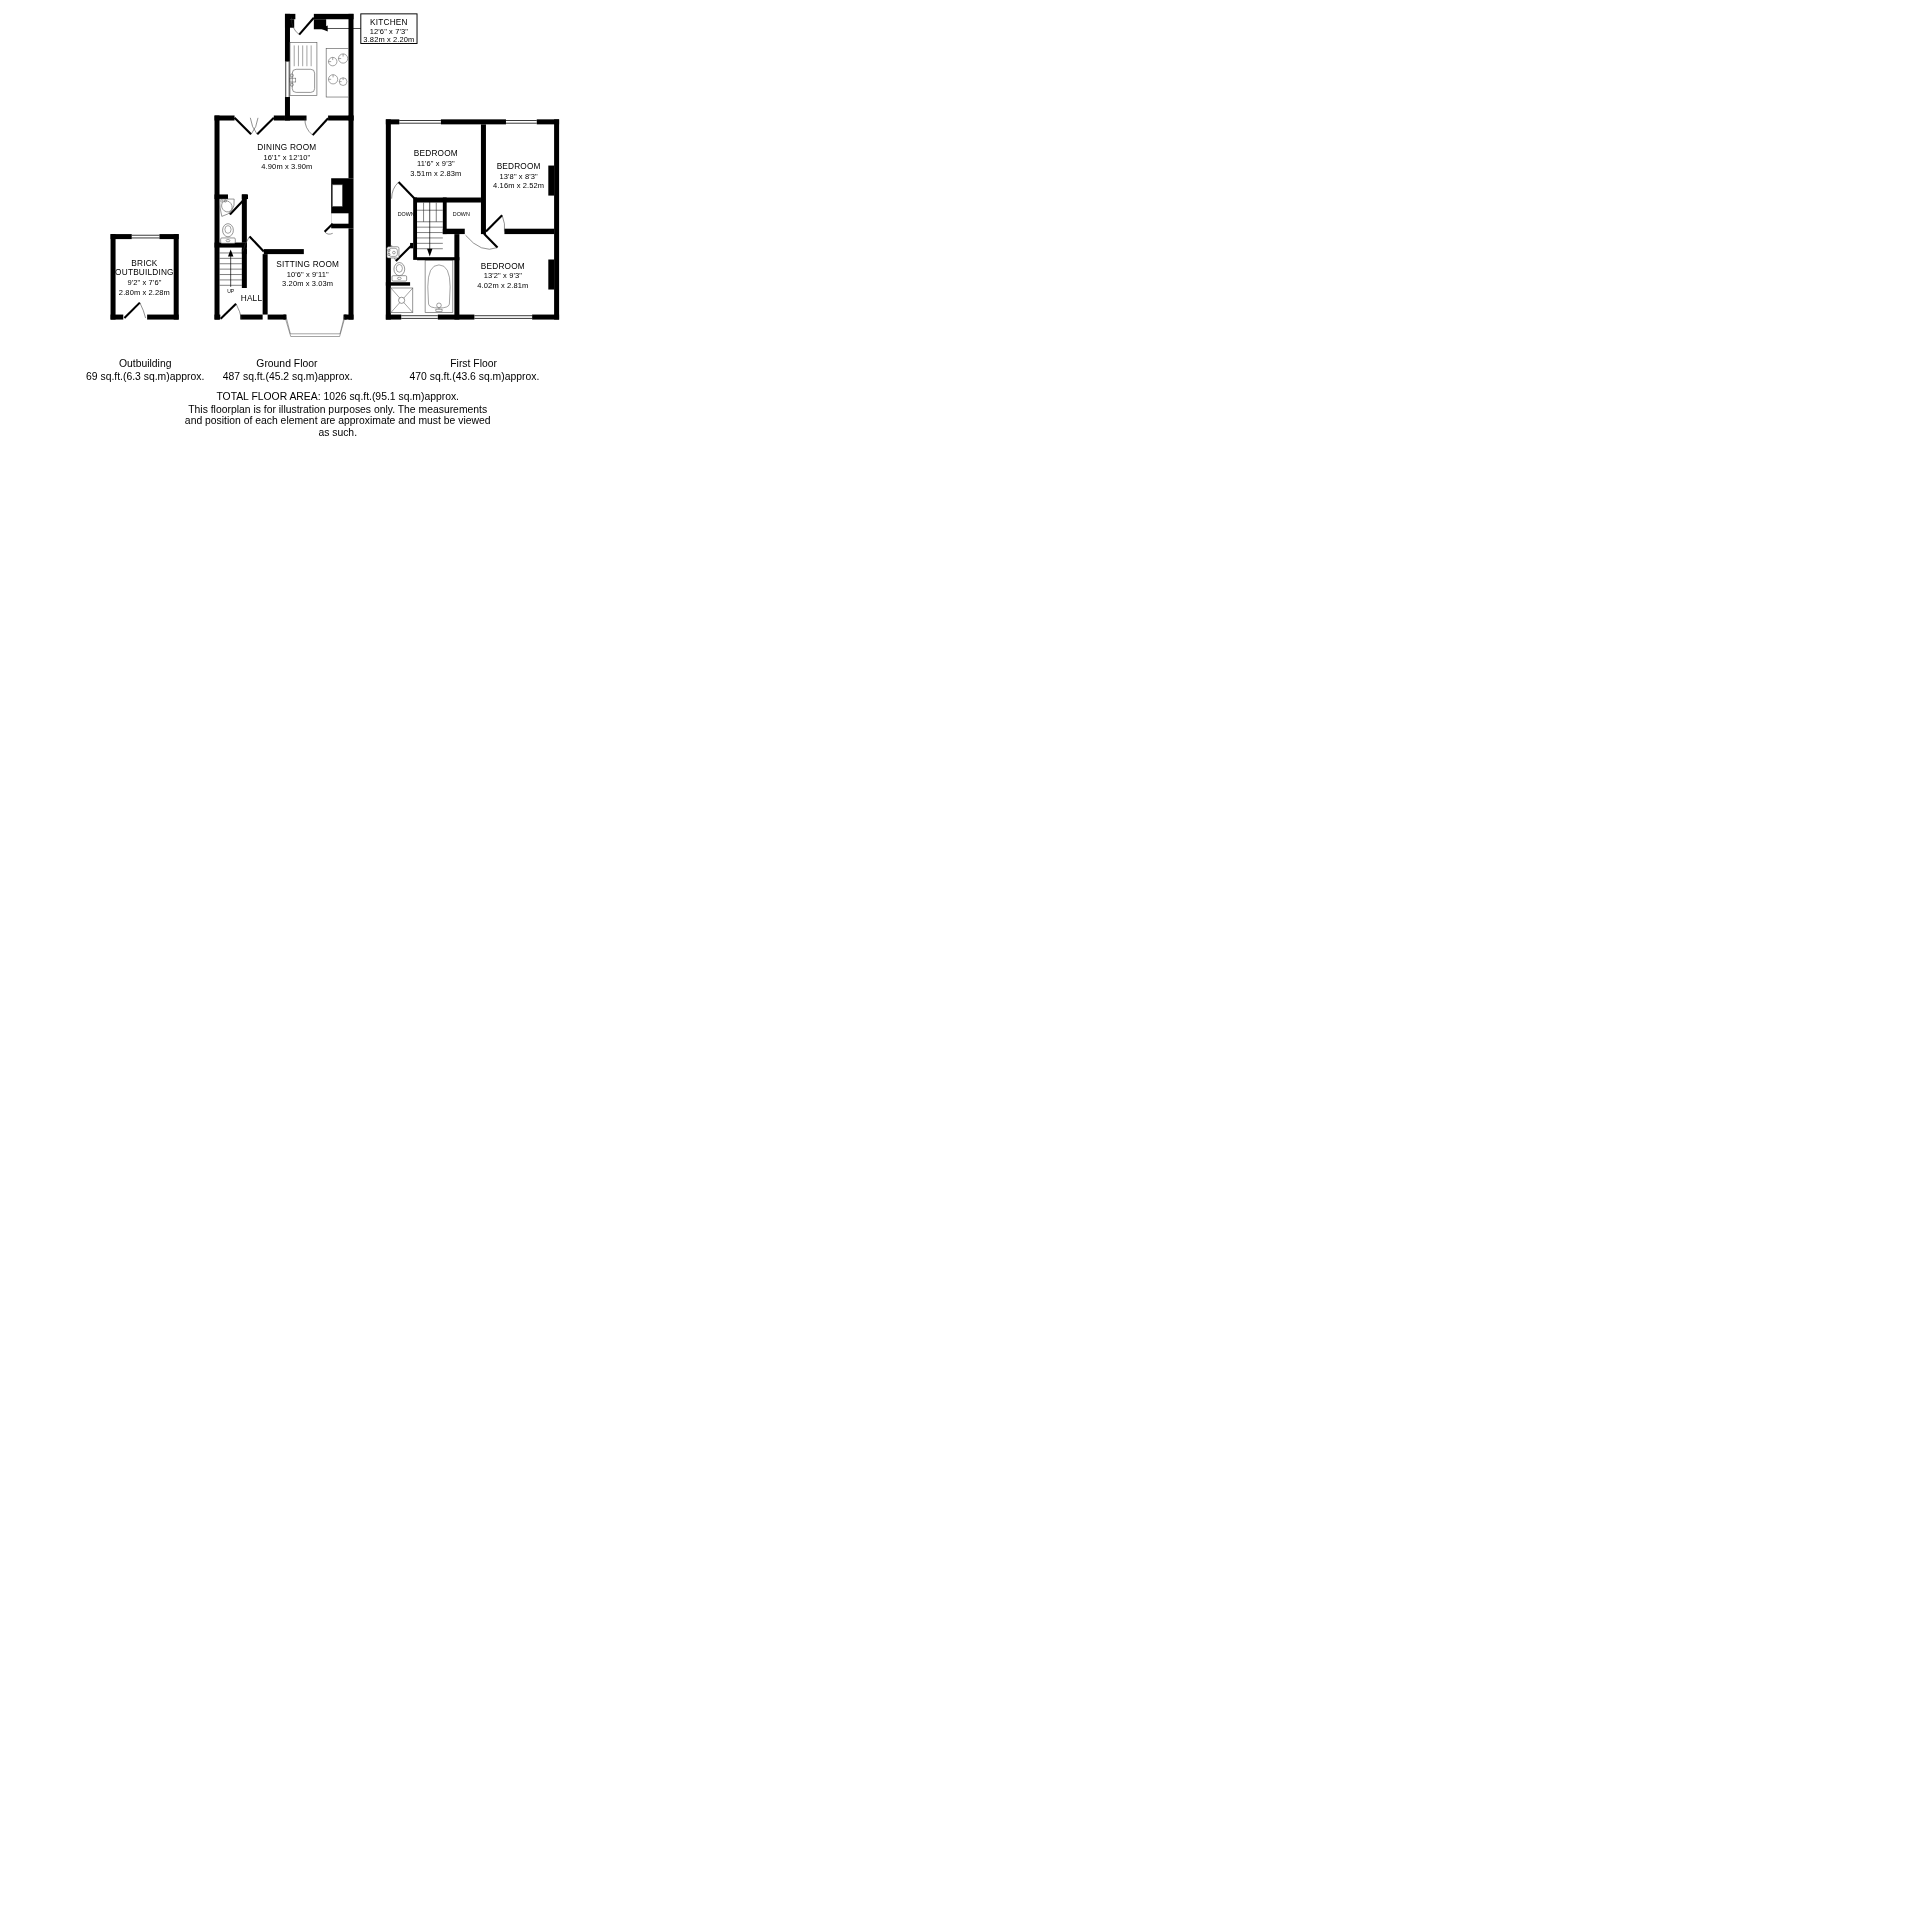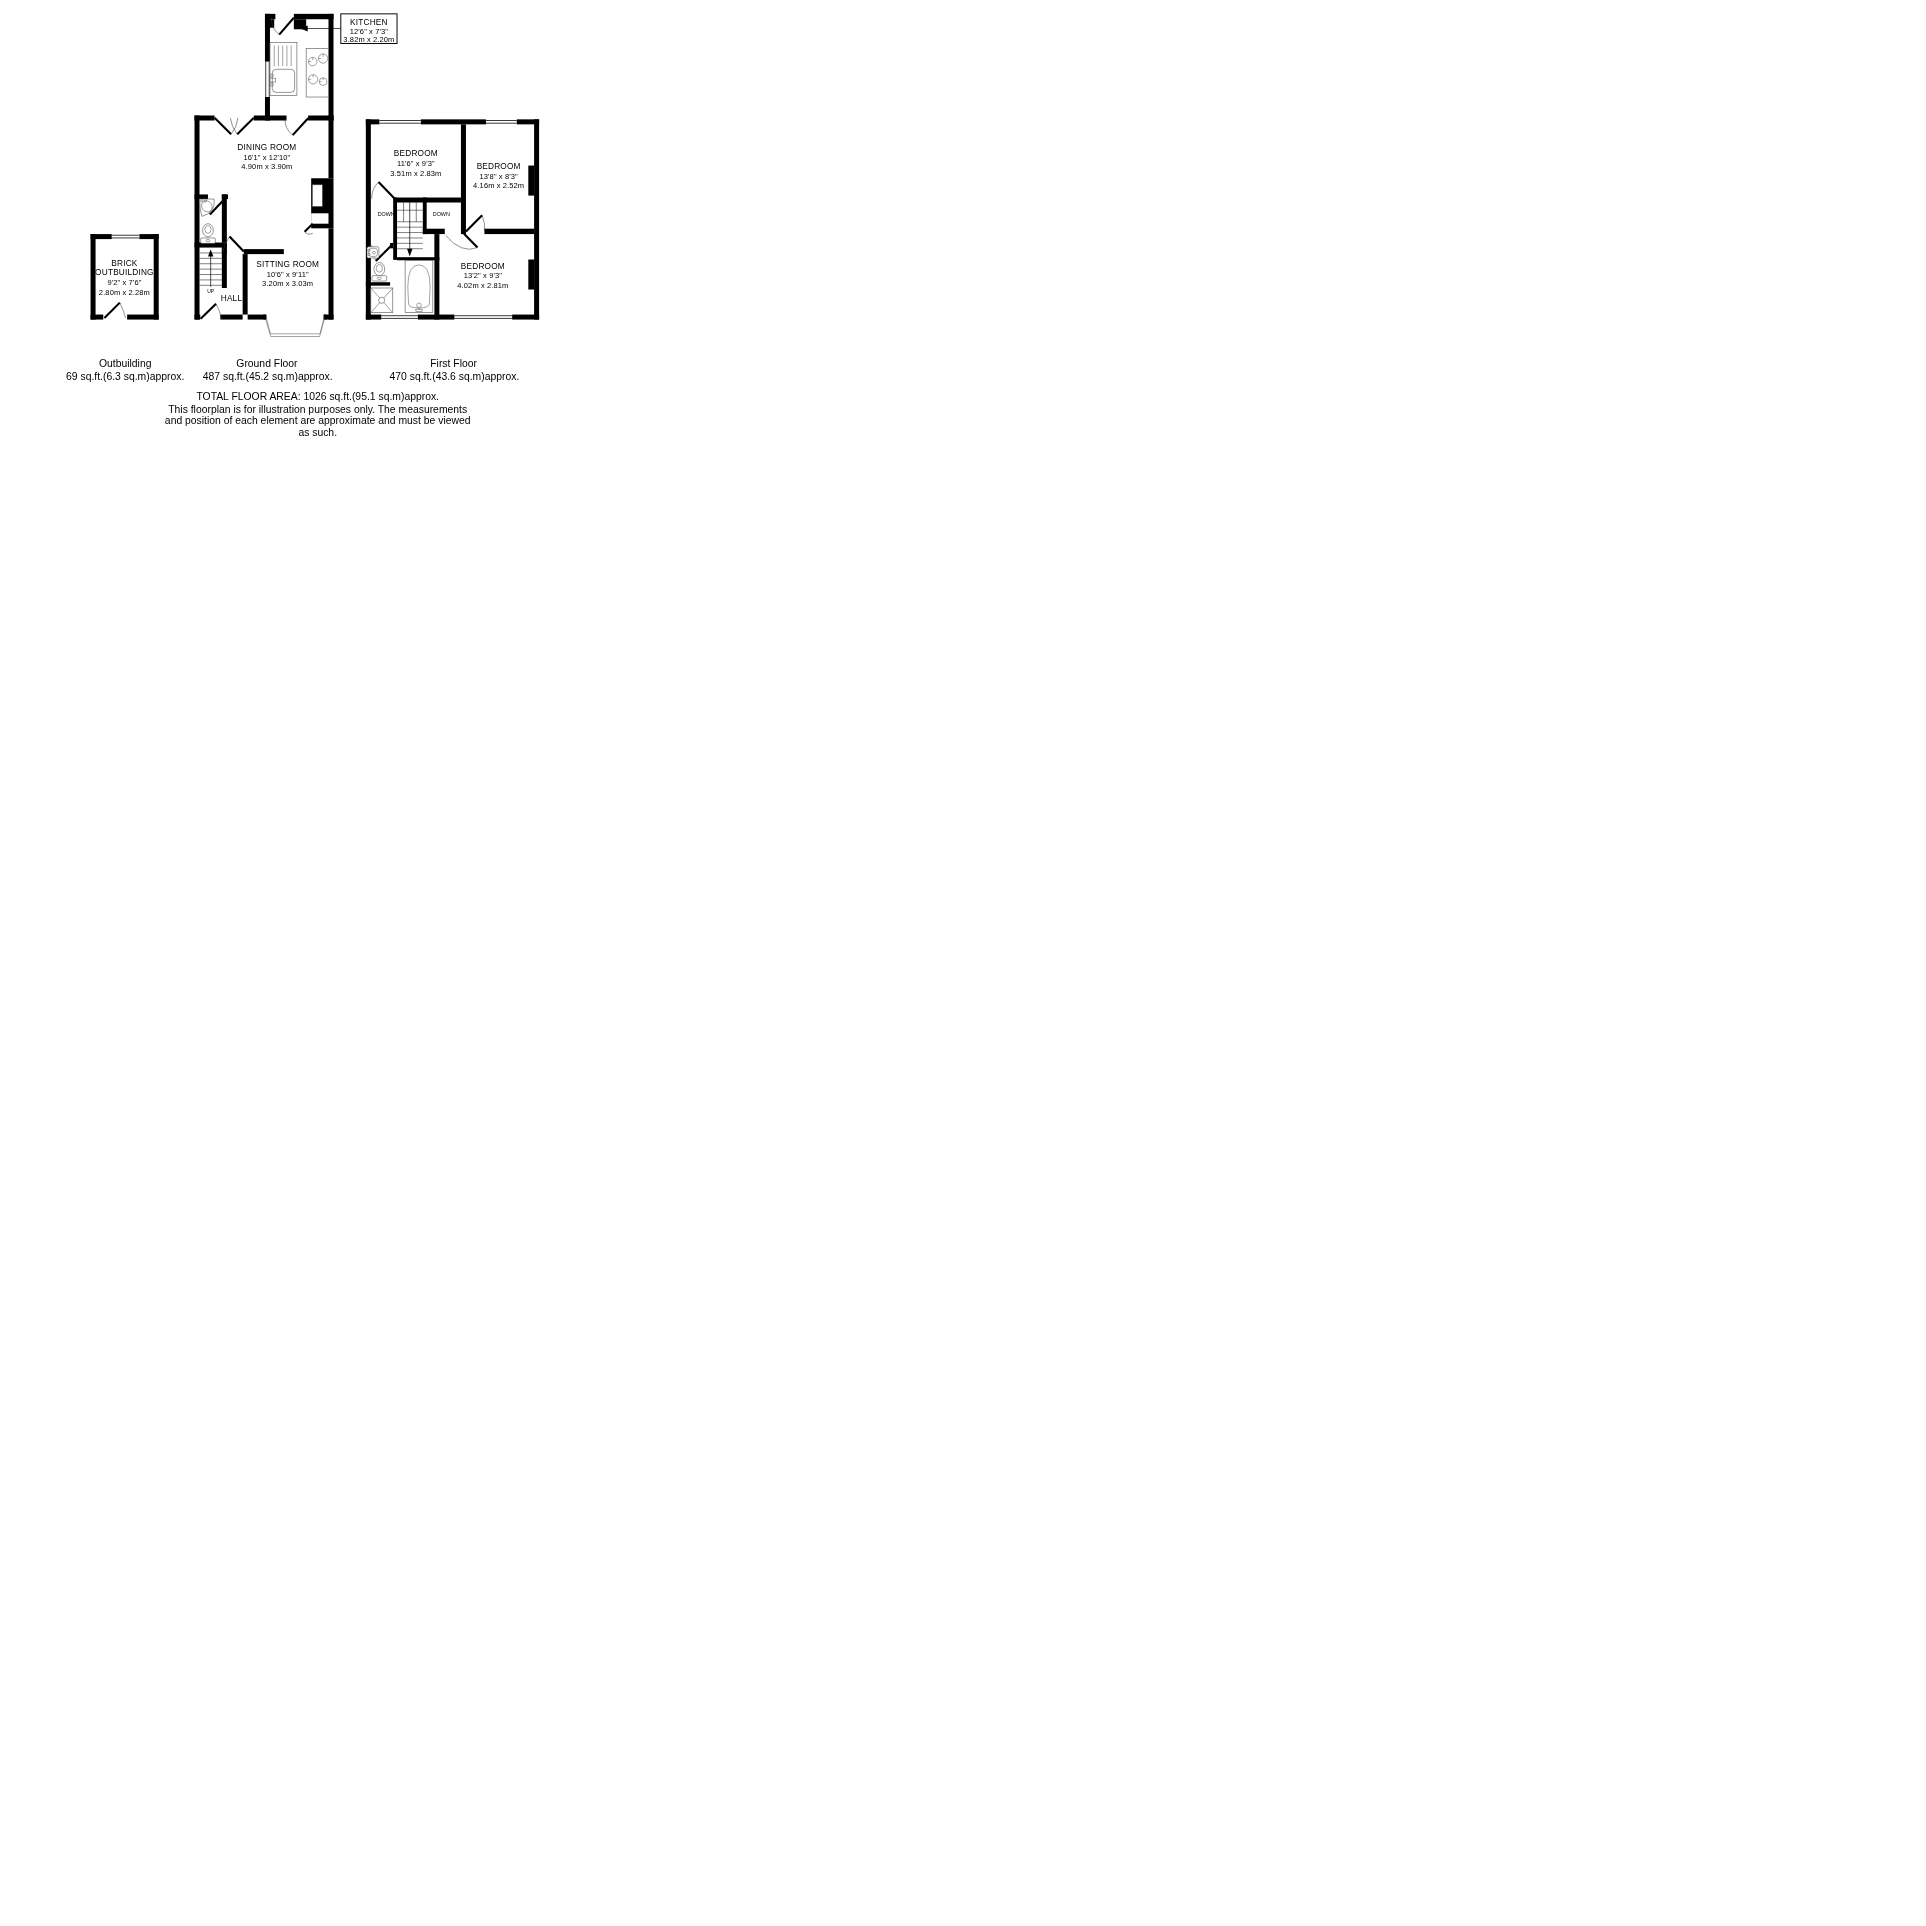--- a/index.html
+++ b/index.html
@@ -1,17 +1,17 @@
 <!DOCTYPE html>
 <html style="font-size:6.2px"><head>
 <meta charset="utf-8">
 <style>
   html,body{margin:0;padding:0;background:#ffffff;}
   .stage{position:relative;width:595px;height:442px;background:#ffffff;
-         font-family:"Liberation Sans", sans-serif;}
+         font-family:"Liberation Sans", sans-serif;margin-left:20px;}
   svg{display:block;width:100%;height:100%;}
   .wall{fill:#000000;stroke:none;}
   .leaf{stroke:#000000;stroke-width:5.5;stroke-linecap:butt;fill:none;}
   .arc{fill:none;stroke:#333333;stroke-width:1.4;}
   .fx{fill:#ffffff;stroke:#555555;stroke-width:1.6;}
   .fx2{fill:none;stroke:#555555;stroke-width:1.4;}
   .tread{stroke:#333333;stroke-width:1.6;}
   .winline{stroke:#000000;stroke-width:2;}
   .arrowline{stroke:#000000;stroke-width:1.8;fill:none;}
   .arrowhead{fill:#000000;stroke:none;}

